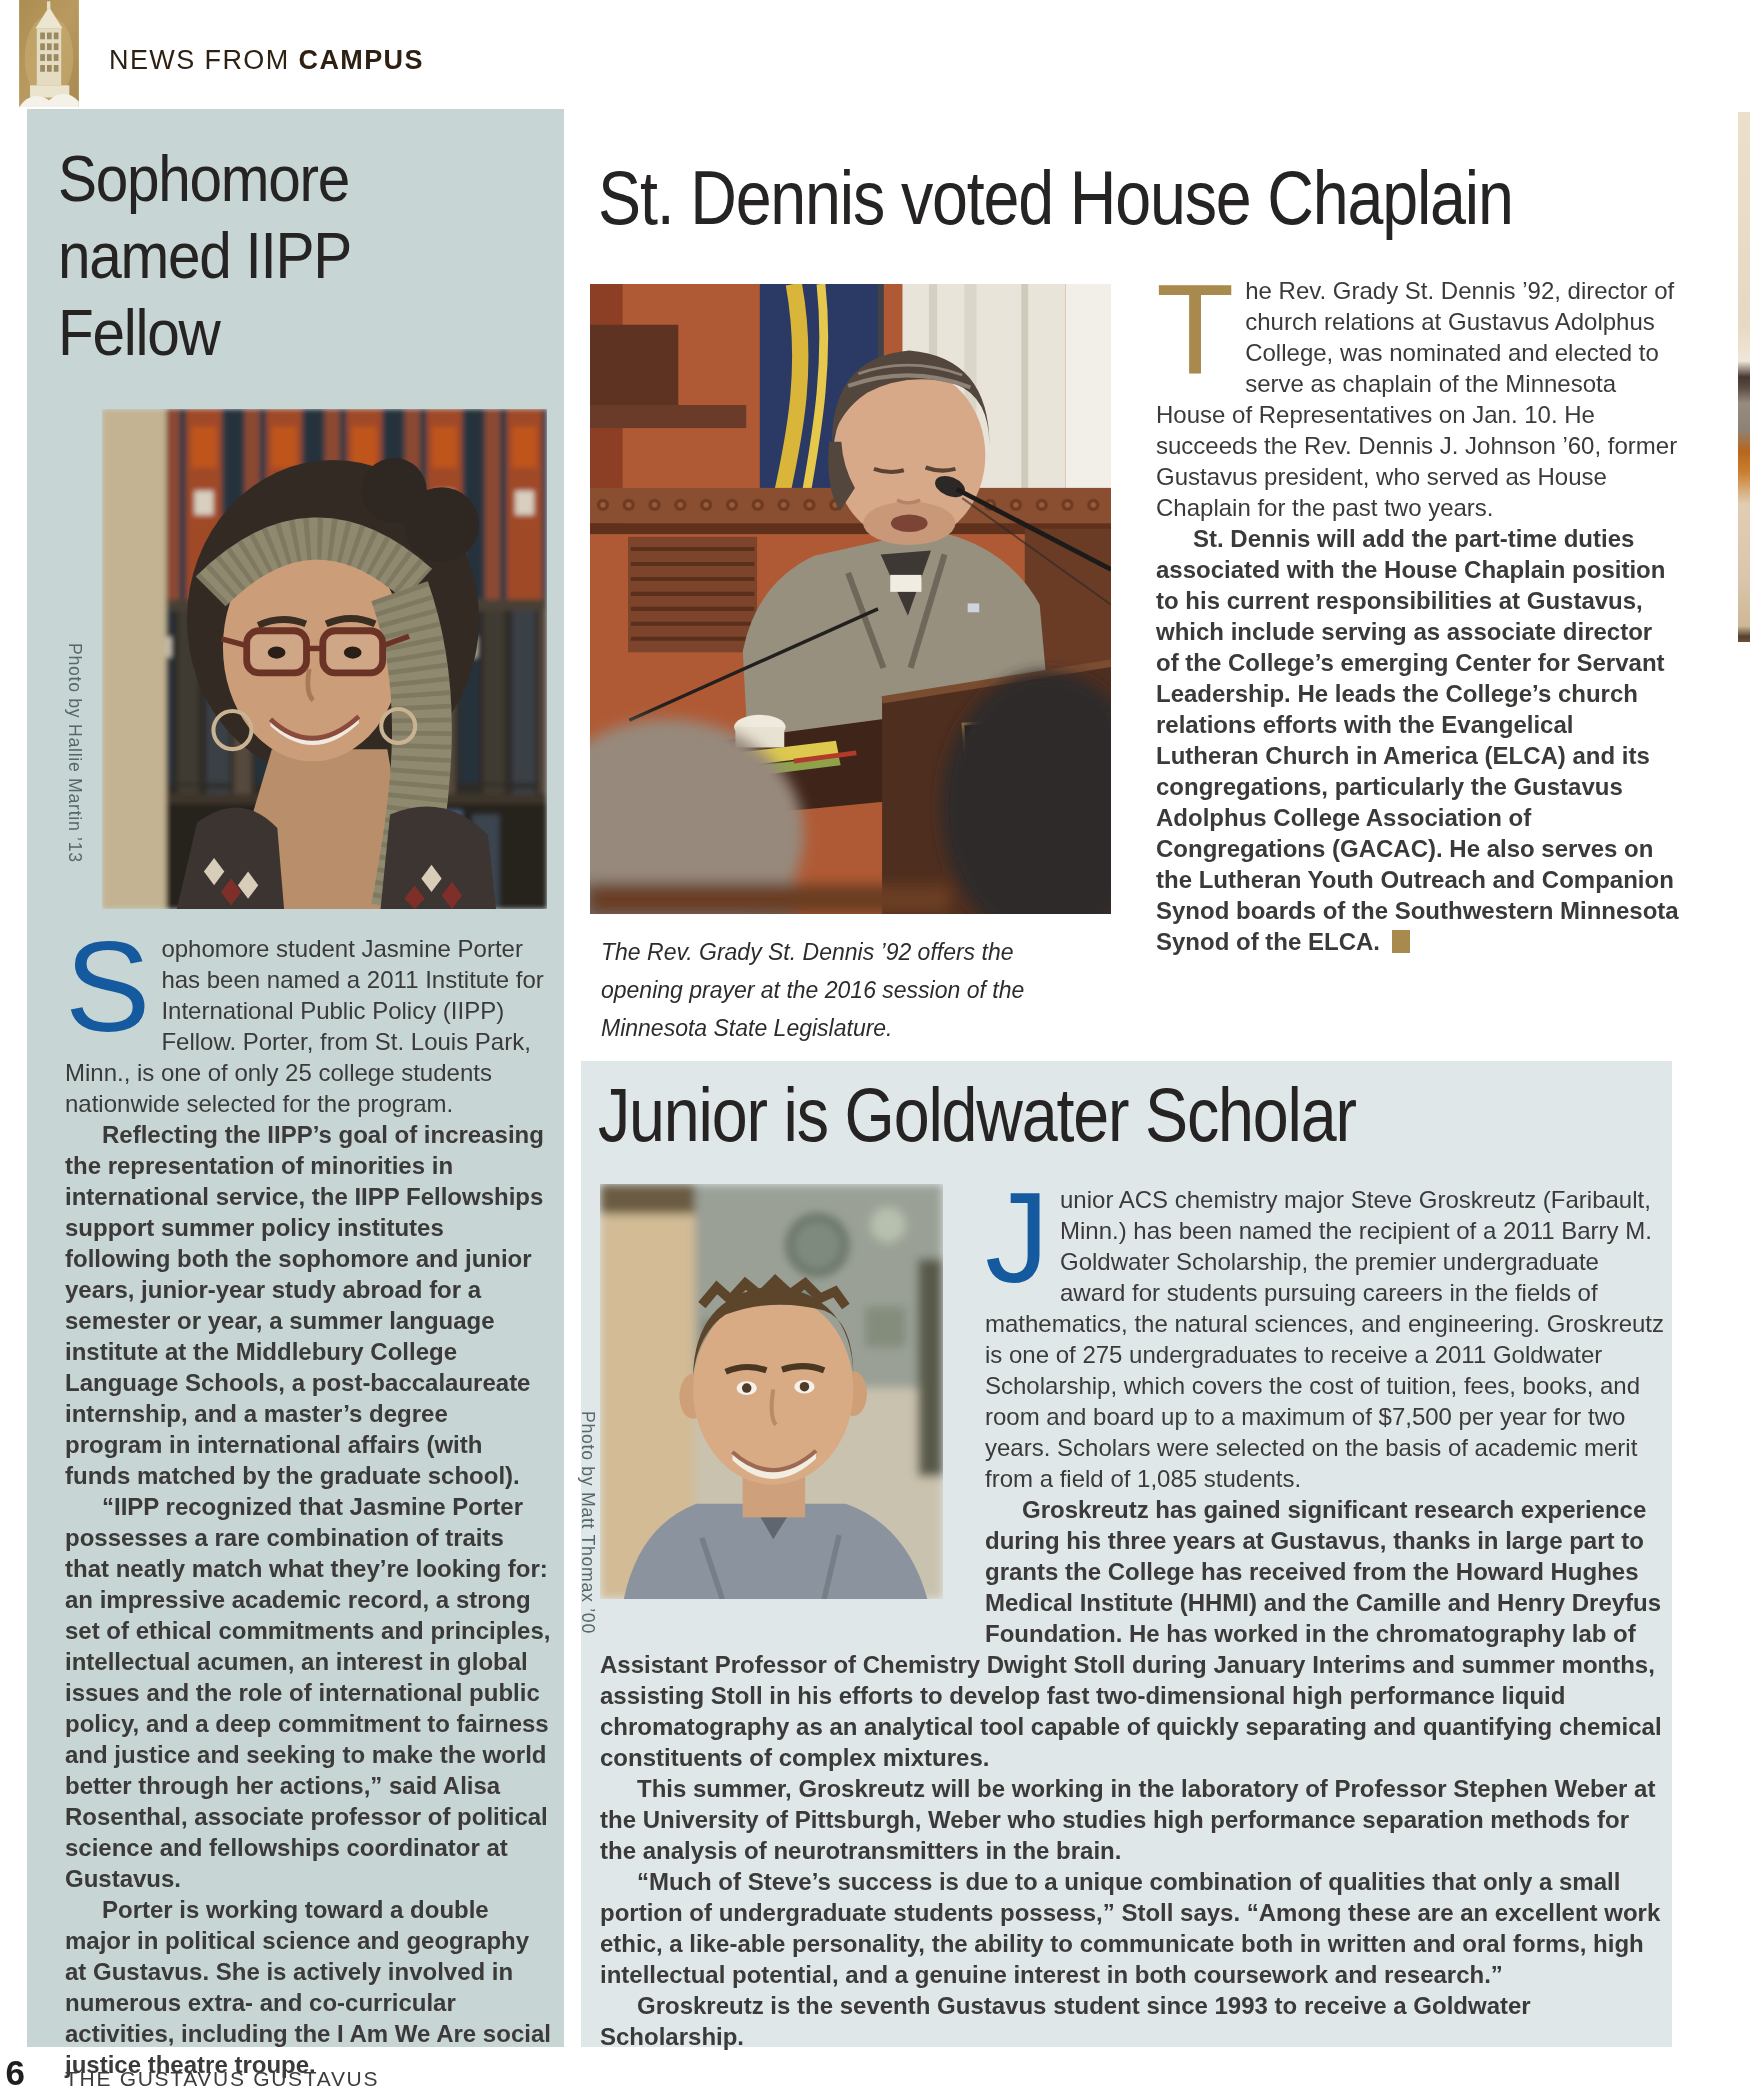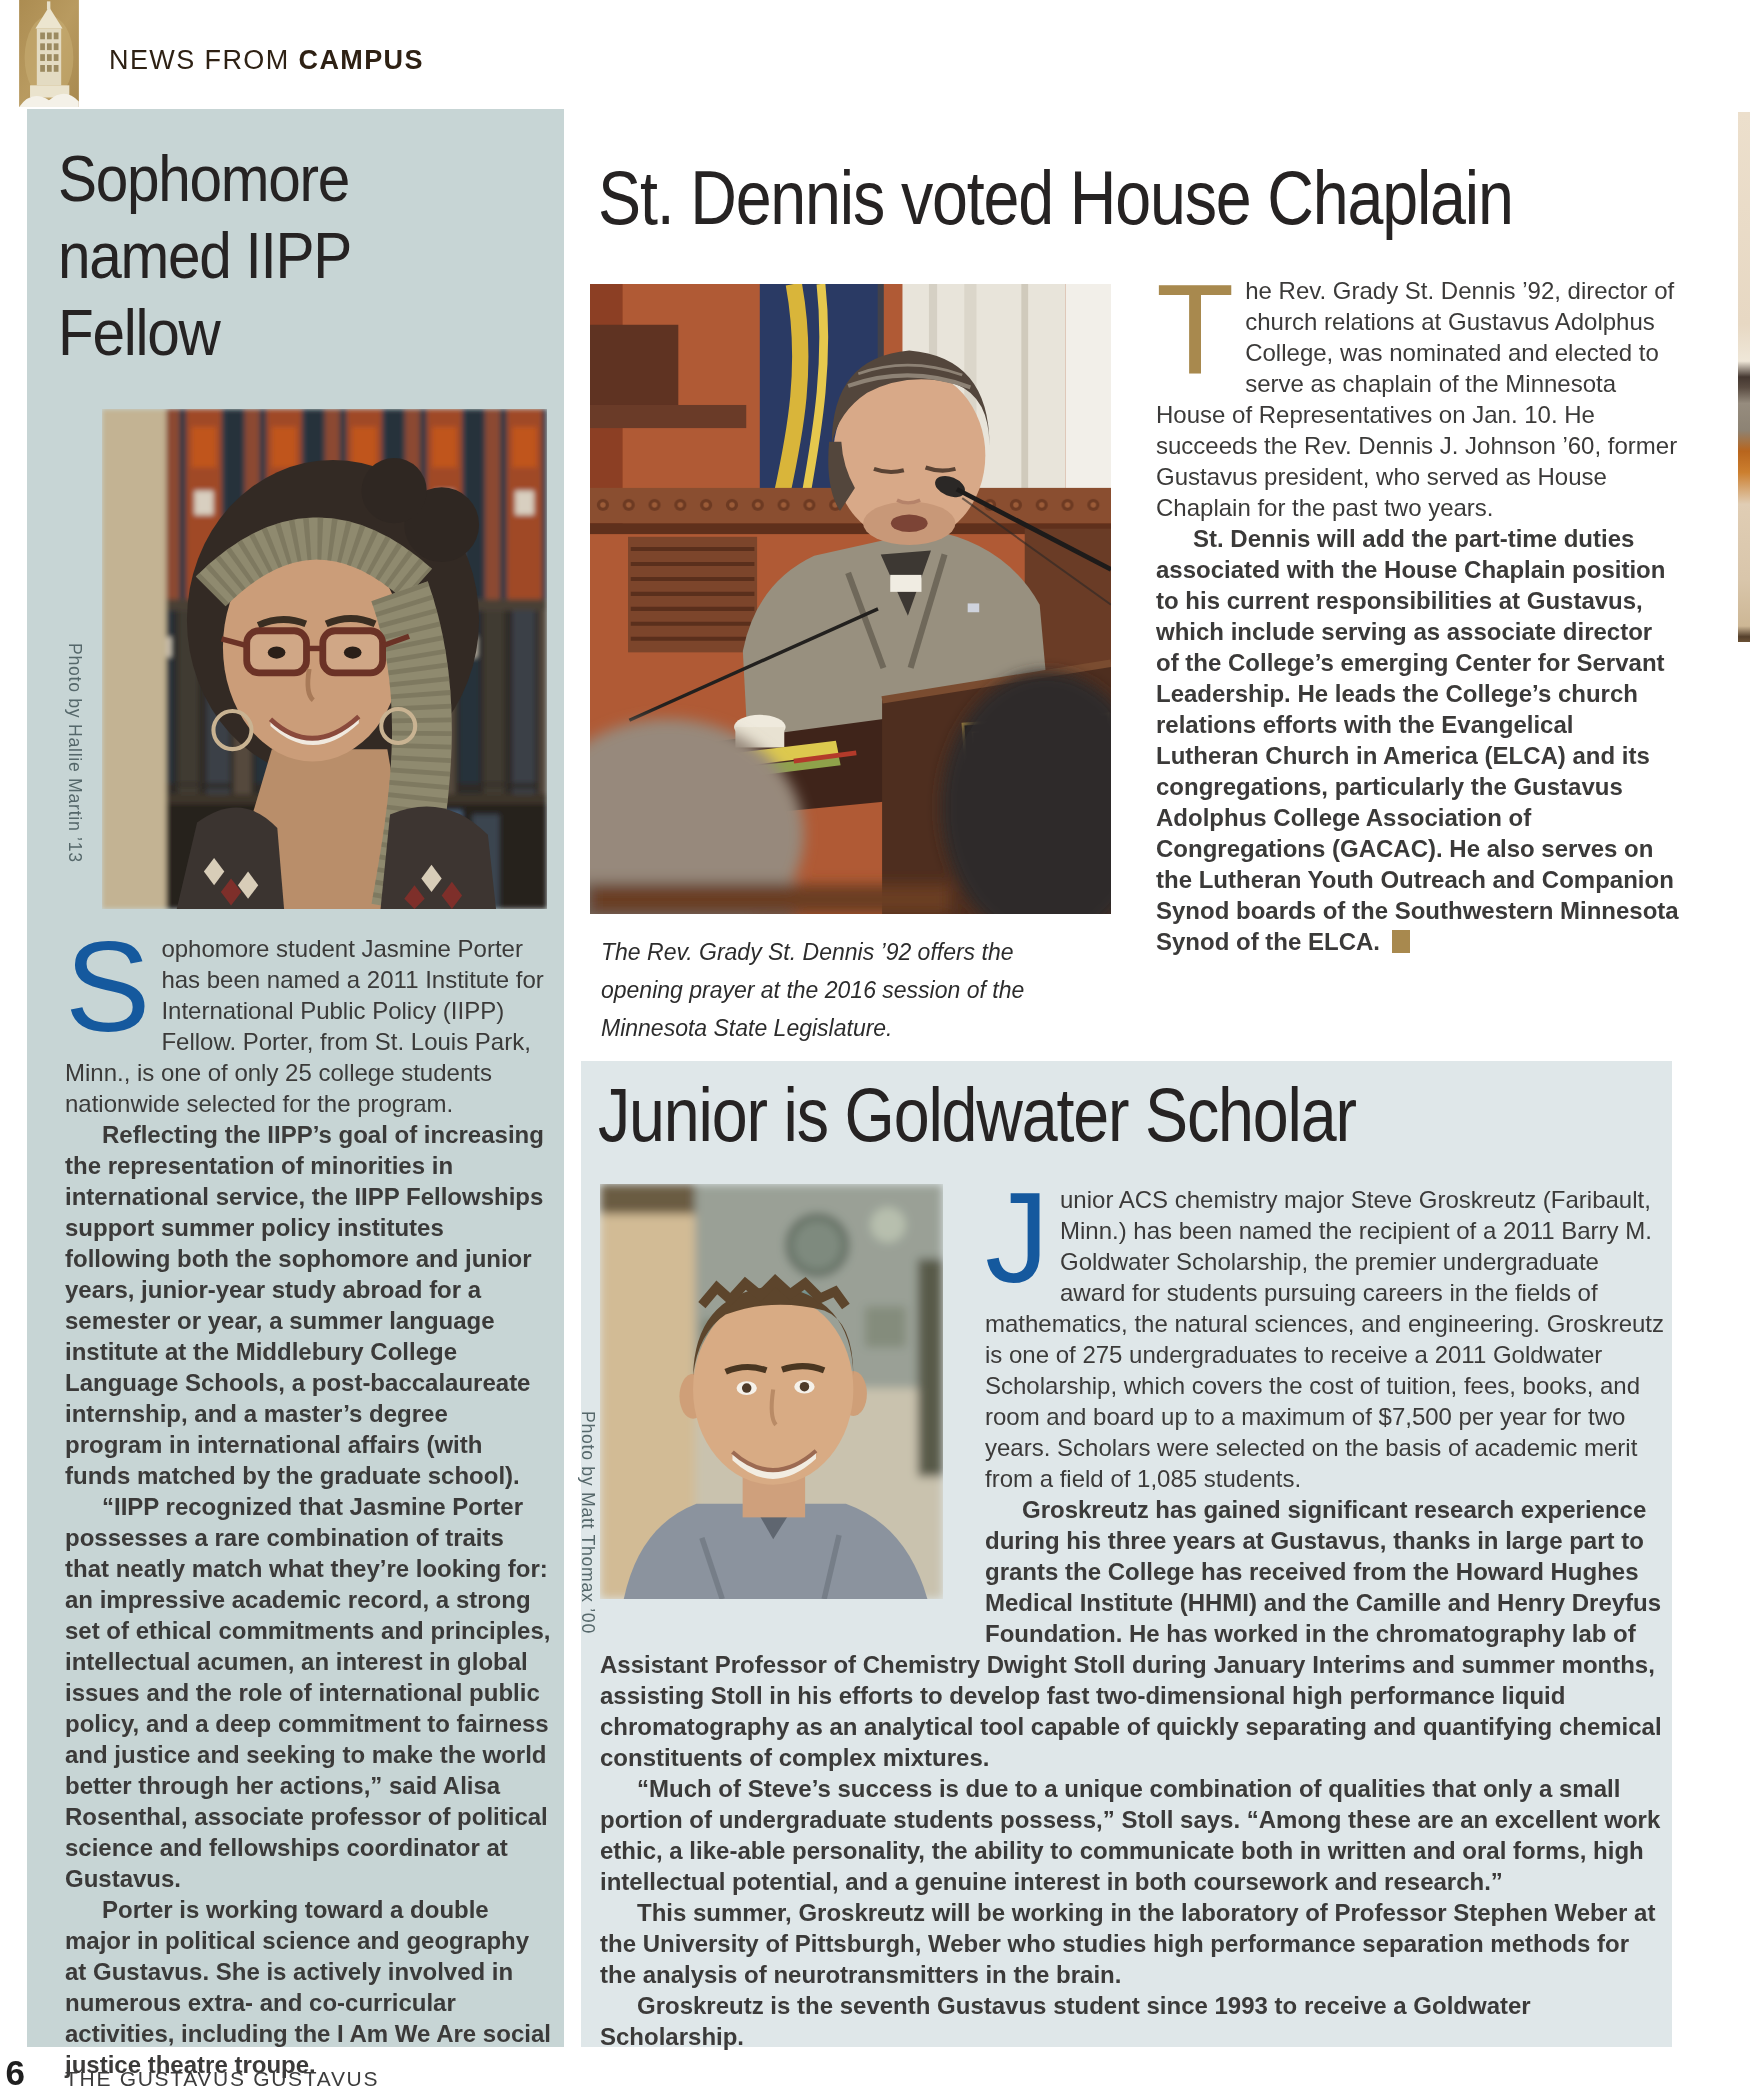--- a/index.html
+++ b/index.html
@@ -314,22 +314,22 @@
         <ellipse cx="301" cy="298" rx="15" ry="10" fill="#f5f1ea"></ellipse>
         <circle cx="216" cy="300" r="7" fill="#4e3a28"></circle>
         <circle cx="301" cy="298" r="7" fill="#4e3a28"></circle>
         <path d="M255,302 Q249,342 259,354" stroke="#b98b66" stroke-width="6" fill="none"></path>
         <path d="M195,394 Q255,448 318,392 L318,404 Q255,462 195,406 Z" fill="#f2ece1"></path>
         <path d="M195,394 Q255,448 318,392" stroke="#9c6a52" stroke-width="6" fill="none"></path>
       </svg>
     </div>
     <p><span class="dropcap dc-blue">J</span><span>unior ACS chemistry major Steve Groskreutz (Faribault, Minn.) has been named the recipient of a 2011 Barry M. Goldwater Scholarship, the premier undergraduate award for students pursuing careers in the fields of mathematics, the natural sciences, and engineering. Groskreutz is one of 275 undergraduates to receive a 2011 Goldwater Scholarship, which covers the cost of tuition, fees, books, and room and board up to a maximum of $7,500 per year for two years. Scholars were selected on the basis of academic merit from a field of 1,085 students.</span></p>
     <p>Groskreutz has gained significant research experience during his three years at Gustavus, thanks in large part to grants the College has received from the Howard Hughes Medical Institute (HHMI) and the Camille and Henry Dreyfus Foundation. He has worked in the chromatography lab of Assistant Professor of Chemistry Dwight Stoll during January Interims and summer months, assisting Stoll in his efforts to develop fast two-dimensional high performance liquid chromatography as an analytical tool capable of quickly separating and quantifying chemical constituents of complex mixtures.</p>
+    <p>This summer, Groskreutz will be working in the laboratory of Professor Stephen Weber at the University of Pittsburgh, Weber who studies high performance separation methods for the analysis of neurotransmitters in the brain.</p>
     <p>“Much of Steve’s success is due to a unique combination of qualities that only a small portion of undergraduate students possess,” Stoll says. “Among these are an excellent work ethic, a like-able personality, the ability to communicate both in written and oral forms, high intellectual potential, and a genuine interest in both coursework and research.”</p>
-    <p>This summer, Groskreutz will be working in the laboratory of Professor Stephen Weber at the University of Pittsburgh, Weber who studies high performance separation methods for the analysis of neurotransmitters in the brain.</p>
     <p>Groskreutz is the seventh Gustavus student since 1993 to receive a Goldwater Scholarship.</p>
   </div>
 
   <div class="edge-sliver"></div>
 
   <div class="page-num">6</div>
   <div class="footer-title">THE GUSTAVUS GUSTAVUS</div>
 
 </div>
 

